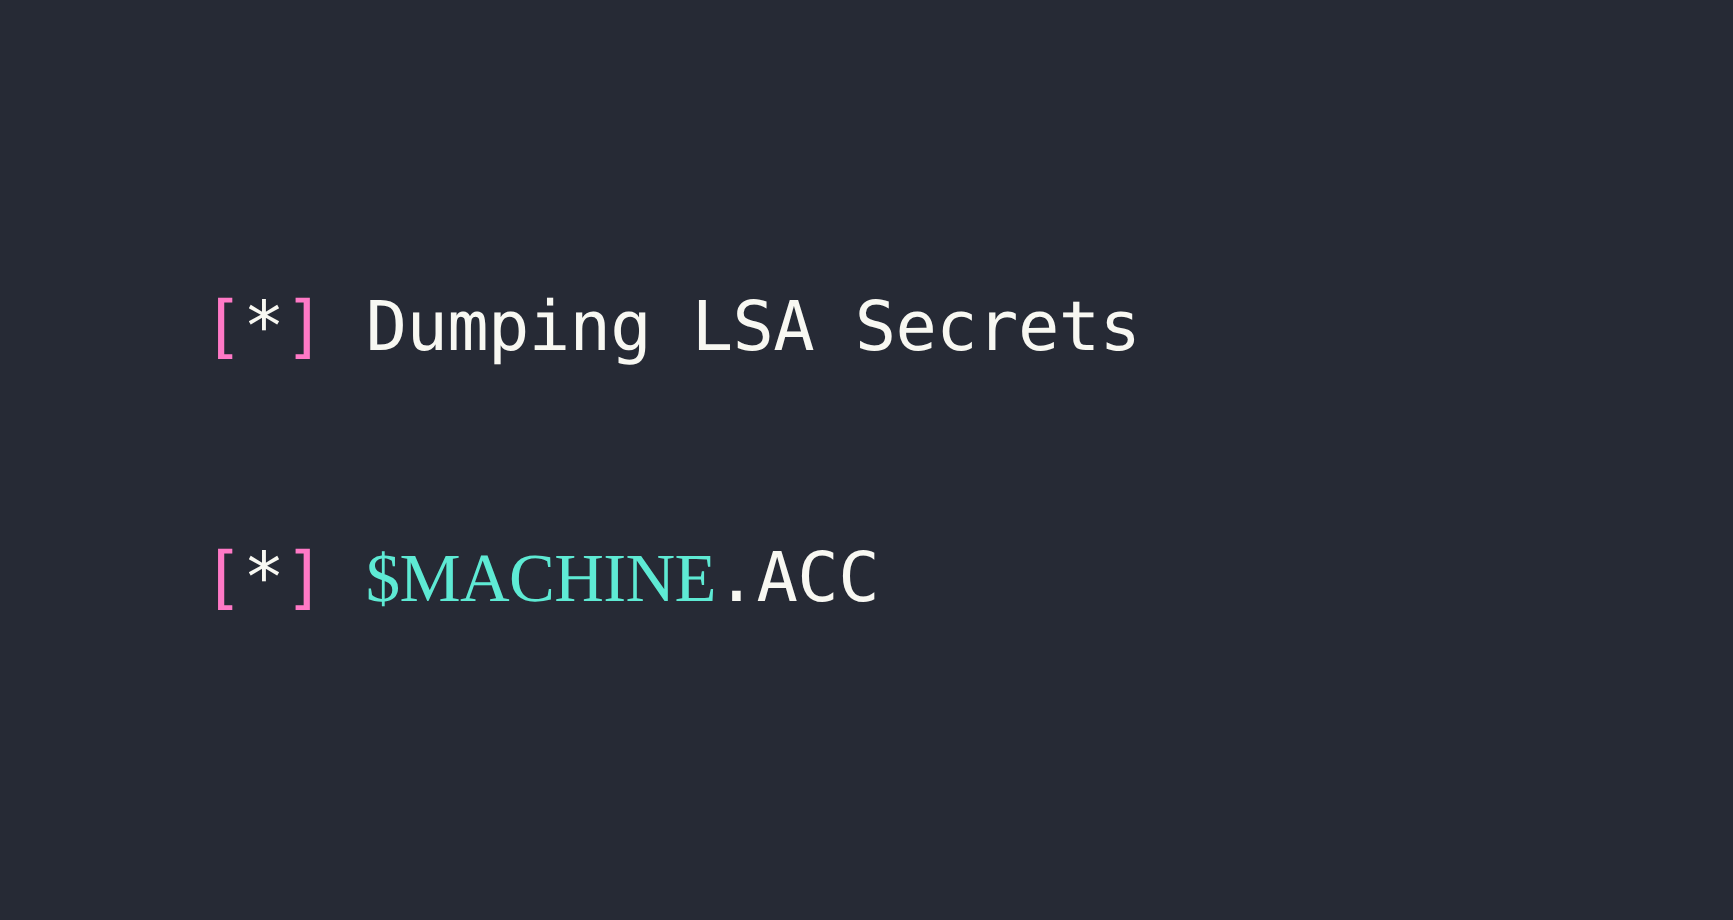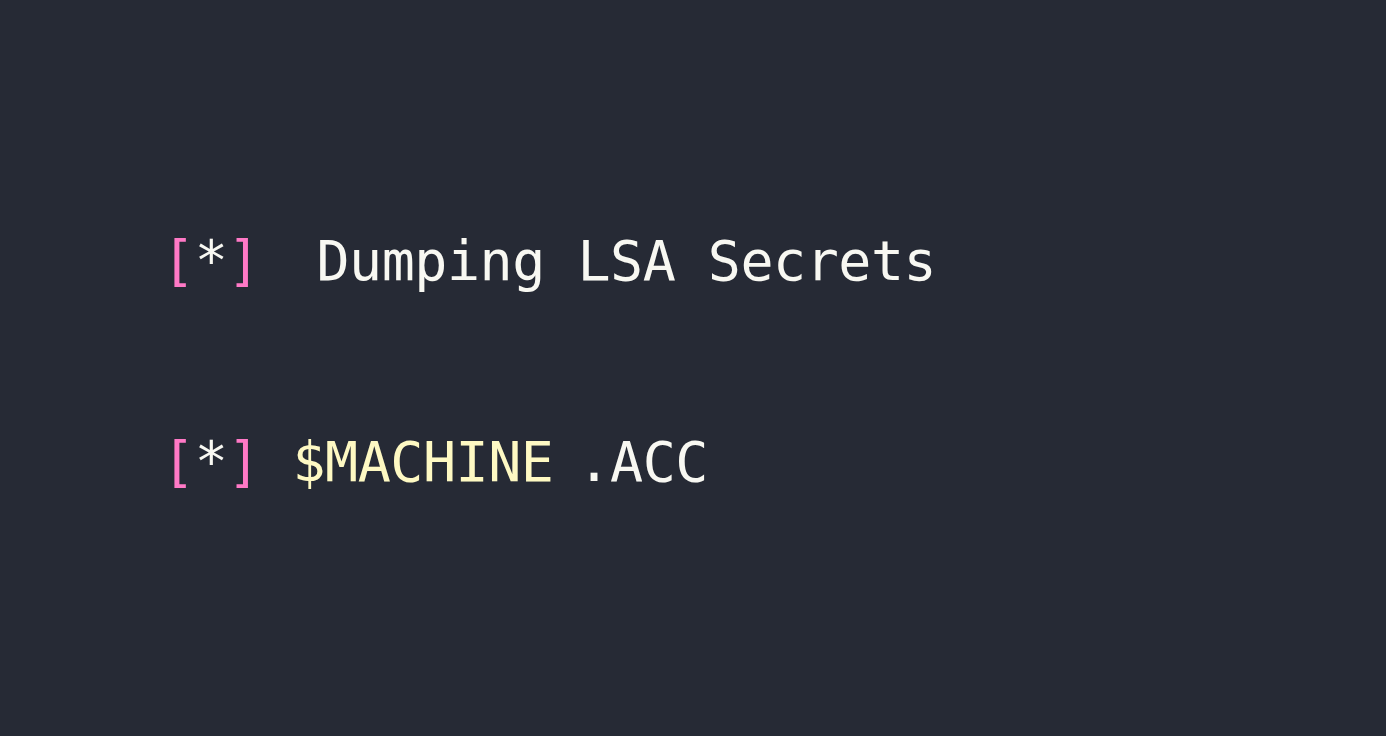--- a/index.html
+++ b/index.html
@@ -15,22 +15,22 @@
       font-family: "DejaVu Sans Mono", "Liberation Mono", monospace;
       font-size: 55px;
       line-height: 67px;
       color: #f8f8f2;
       letter-spacing: -0.5px;
       white-space: pre;
     }
     .line { height: 67px; }
     .bracket { color: #ff79c6; }
     .star { color: #f8f8f2; }
-    .cyan { color: #fef9c3; }
-    .white { color: #f8f8f2; margin-left: 24px; }
+    .cyan { color: #5eead4; font-family: Liberation Serif, serif; }
+    .white { color: #f8f8f2; }
   </style>
 </head>
 <body>
 
 <div class="terminal">
   <div class="line"><span class="bracket">[</span><span class="star">*</span><span class="bracket">]</span> <span class="white">Dumping LSA Secrets</span></div>
   <div class="line"><span class="bracket">[</span><span class="star">*</span><span class="bracket">]</span> <span class="cyan">$MACHINE</span><span class="white">.ACC</span></div>
   
   
   

